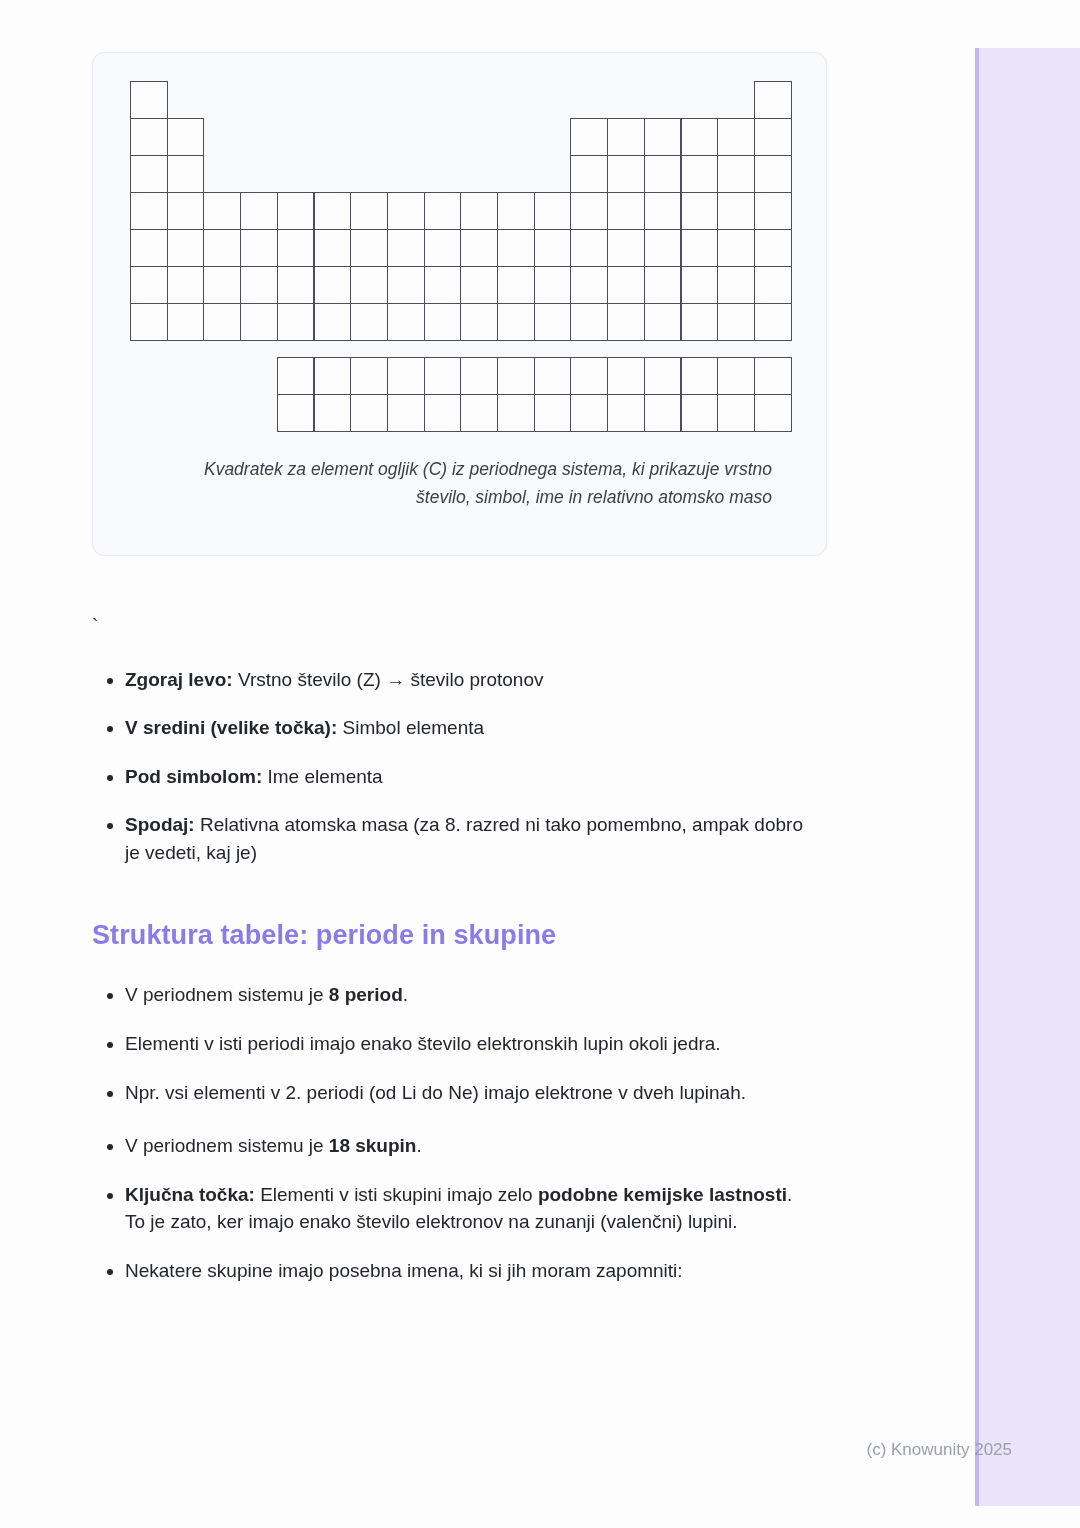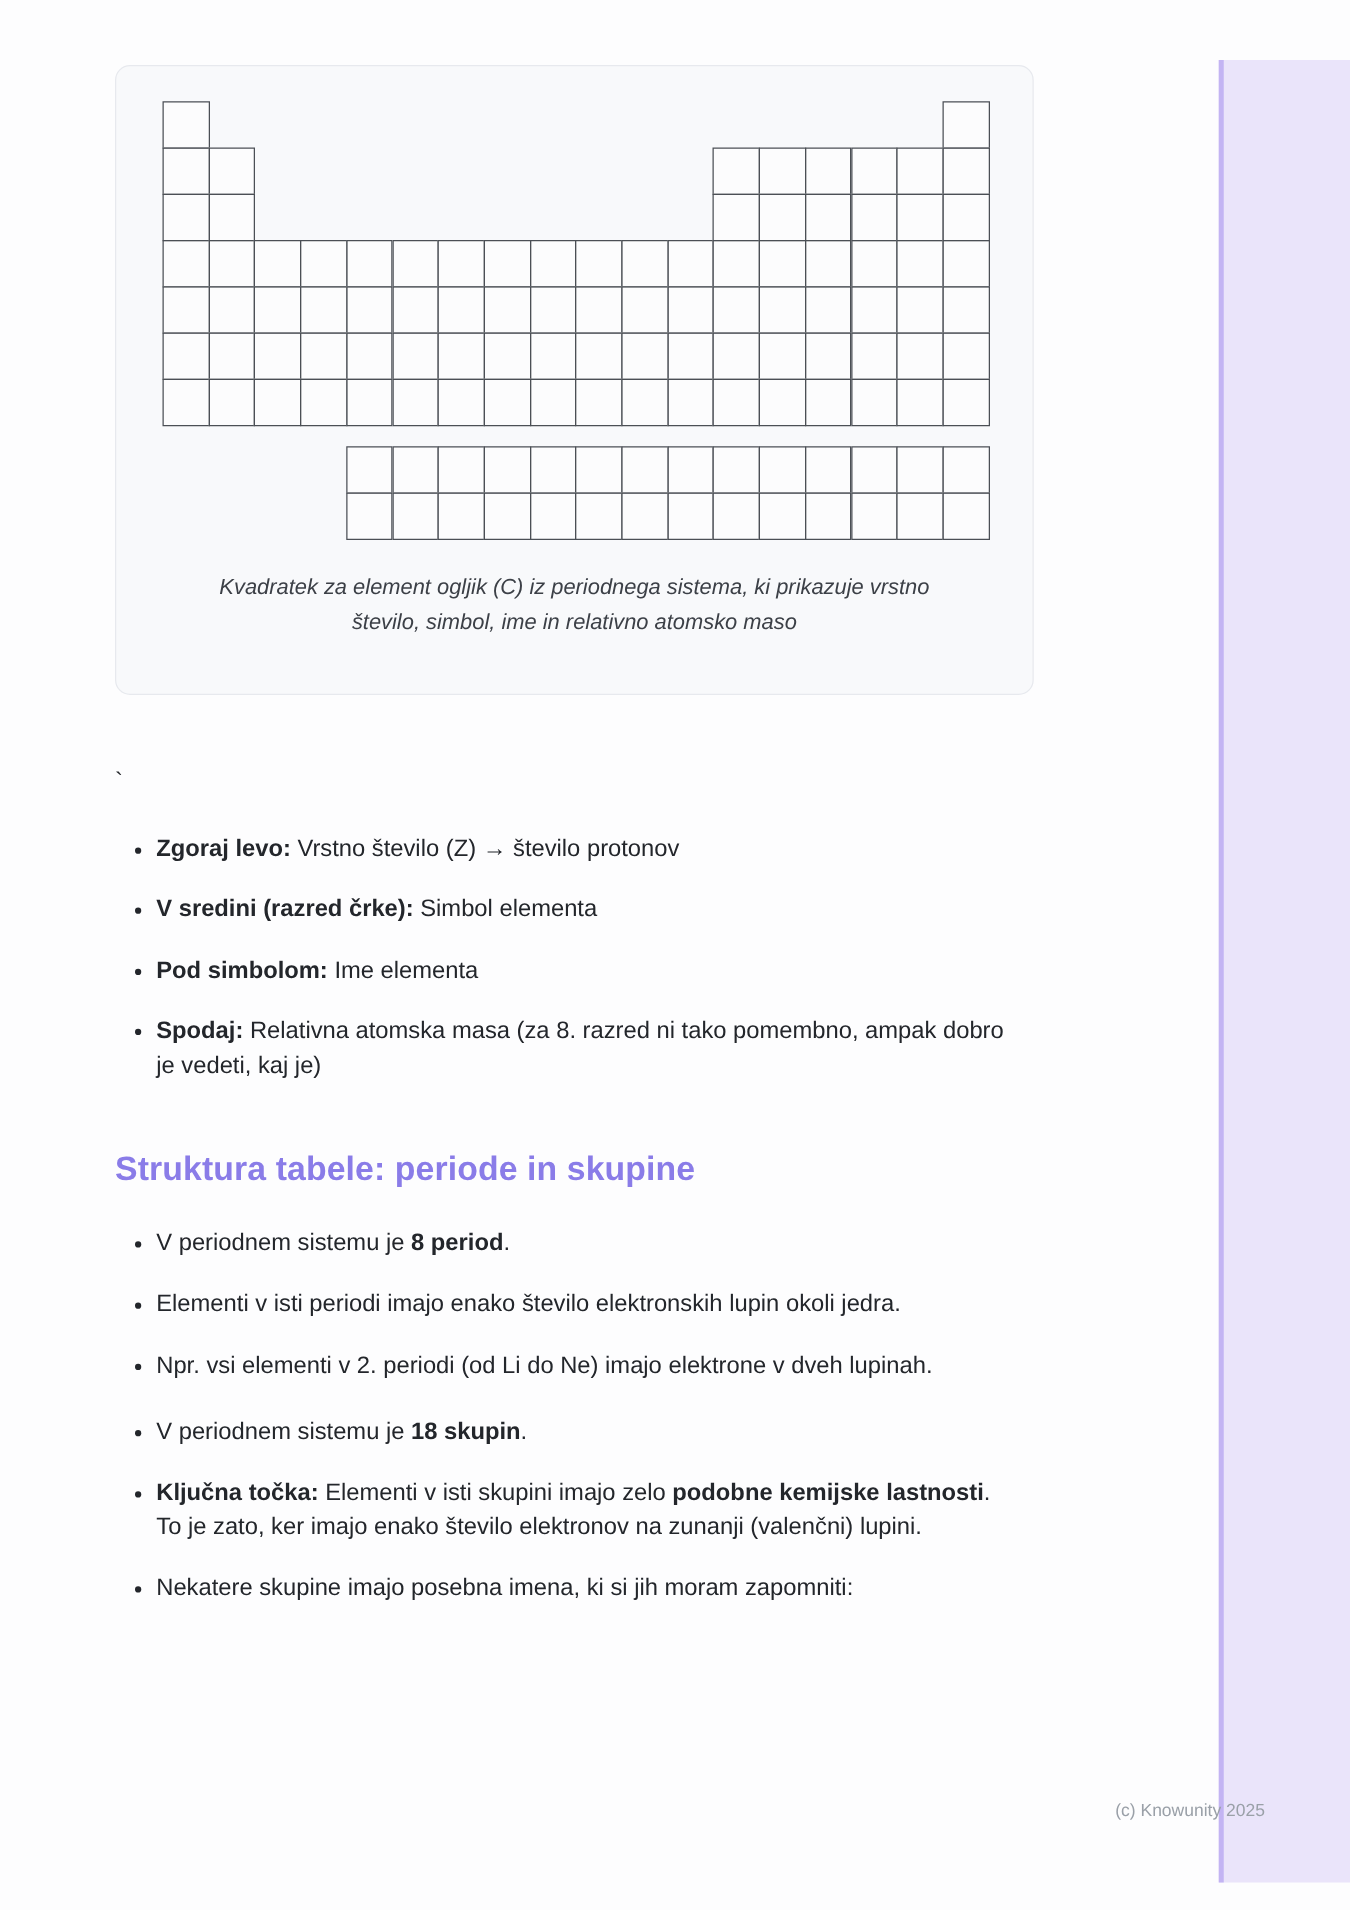--- a/index.html
+++ b/index.html
@@ -53,21 +53,21 @@
   }
   .pt-cell {
     position: absolute;
     box-sizing: border-box;
     border: 1px solid var(--grid-line, #4b4f55);
     background: rgba(255,255,255,0.55);
   }
   .pt-caption {
     margin: 24px auto 0 auto;
     max-width: 625px;
-    text-align: center;
+    text-align: right;
     font-style: italic;
     font-size: 17.5px;
     line-height: 1.6;
     color: #3c4047;
   }
   .stray {
     margin-top: 56px;
     font-size: 19px;
     color: #23262b;
   }
@@ -94,21 +94,21 @@
   h3.subheading {
     margin: 32px 0 0 0;
     font-size: 19.5px;
     font-weight: 700;
     color: #1e2126;
   }
   .watermark {
     position: absolute;
     top: 1440px;
     right: 68px;
-    font-size: 14px;
+    font-size: 17px;
     color: var(--watermark, #9aa0a8);
     z-index: 3;
   }
   strong { font-weight: 700; }
 </style>
 </head>
 <body>
 
 <div class="page">
 
@@ -237,21 +237,21 @@
           <div class="pt-cell" style="left: 587.2px; top: 313px; width: 37.7px; height: 38px;"></div>
           <div class="pt-cell" style="left: 623.9px; top: 313px; width: 37.7px; height: 38px;"></div>
         </div>
       <figcaption class="pt-caption">Kvadratek za element ogljik (C) iz periodnega sistema, ki prikazuje vrstno število, simbol, ime in relativno atomsko maso</figcaption>
     </figure>
 
     <div class="stray">`</div>
 
     <ul class="bullets">
         <li><strong>Zgoraj levo:</strong><span> Vrstno število (Z) → število protonov</span></li>
-        <li><strong>V sredini (razred črke):</strong><span> Simbol elementa</span></li>
+        <li><strong>V sredini (velike točka):</strong><span> Simbol elementa</span></li>
         <li><strong>Pod simbolom:</strong><span> Ime elementa</span></li>
         <li><strong>Spodaj:</strong><span> Relativna atomska masa (za 8. razred ni tako pomembno, ampak dobro je vedeti, kaj je)</span></li>
       </ul>
 
     <h2 class="heading">Struktura tabele: periode in skupine</h2>
 
 
 
     <ul class="bullets">
         <li><span>V periodnem sistemu je </span><strong>8 period</strong><span>.</span></li>

